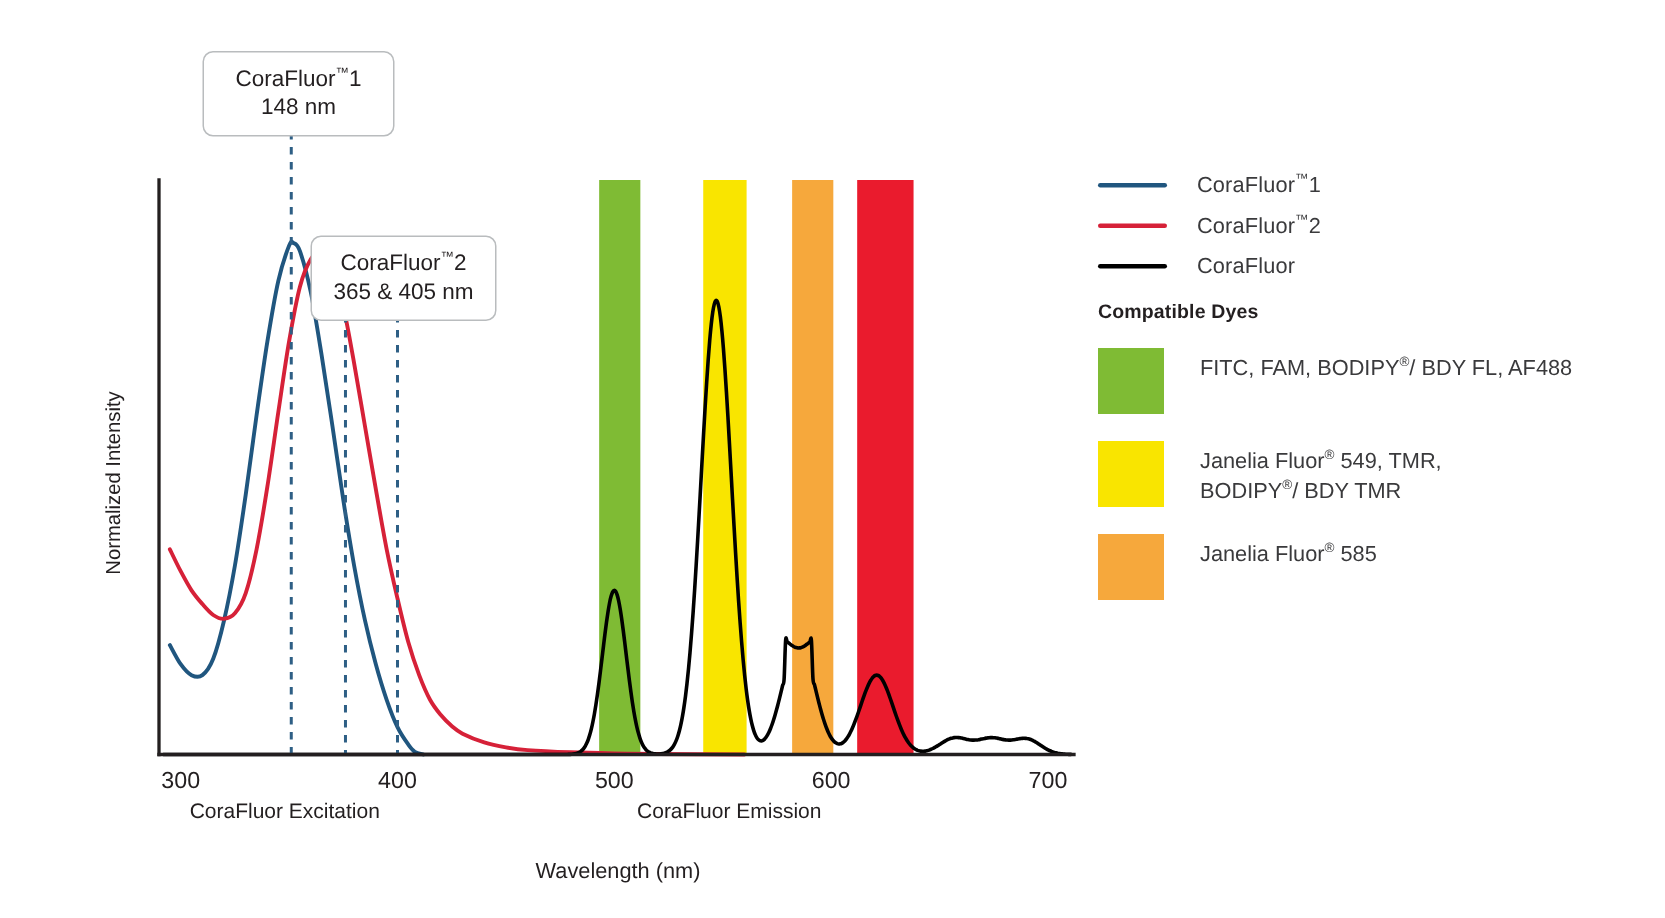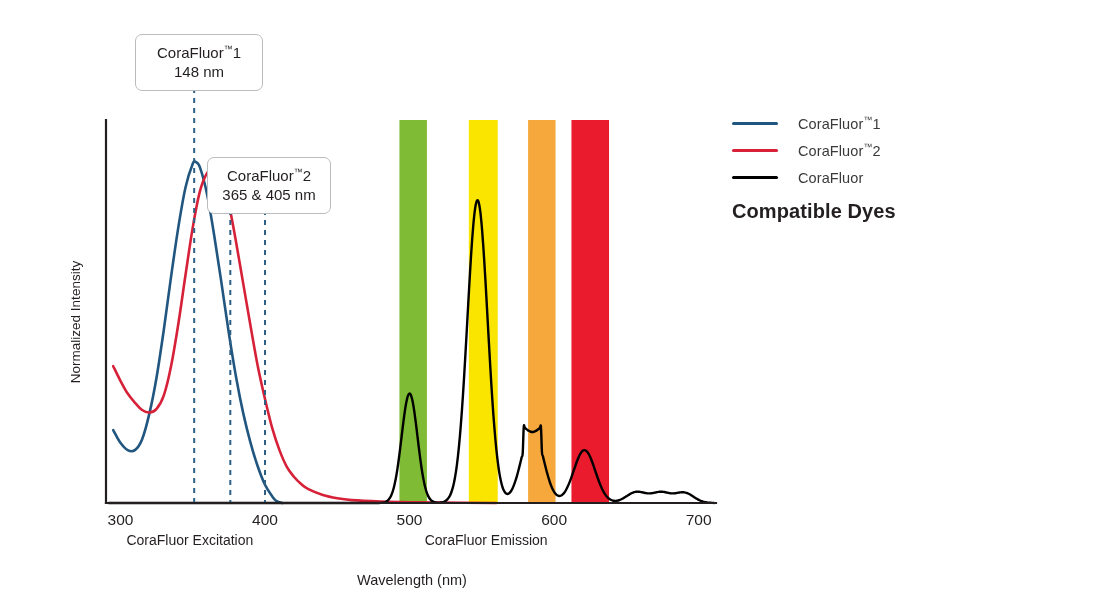--- a/index.html
+++ b/index.html
@@ -39,21 +39,21 @@
   
   .panel{position:absolute;left:728px;top:0;width:382px;height:612px;}
 
   .legend{position:absolute;left:4px;top:110px;width:372px;}
   .legend-row{display:flex;align-items:center;height:27px;}
   .legend-swatch{width:46px;height:3px;border-radius:2px;flex:0 0 auto;}
   .legend-text{margin-left:20px;font-size:14.5px;color:#3a3a3c;letter-spacing:.1px;}
   .legend-text sup{font-size:9px;vertical-align:super;line-height:0;}
 
   .dyes-title{
-    position:absolute;left:4px;top:200px;font-size:20px;font-weight:bold;
+    position:absolute;left:4px;top:200px;font-size:13px;font-weight:bold;
     color:#231f20;letter-spacing:.1px;
   }
 
   .dyes{position:absolute;left:4px;top:232px;width:376px;}
   .dye-row{display:flex;align-items:flex-start;margin-bottom:18px;}
   .dye-swatch{width:44px;height:44px;flex:0 0 auto;}
   .dye-text{margin-left:24px;font-size:14.5px;color:#3a3a3c;line-height:1.35;padding-top:5px;}
   .dye-text sup{font-size:9px;vertical-align:super;line-height:0;}
 </style>
 </head>
@@ -110,16 +110,28 @@
         </div>
         <div class="legend-row">
           <span class="legend-swatch" style="background: rgb(0, 0, 0);"></span>
           <span class="legend-text">CoraFluor</span>
         </div>
       </div>
 
     <div class="dyes-title">Compatible Dyes</div>
 
     <div class="dyes" id="dyes-list">
+        <div class="dye-row">
+          <span class="dye-swatch" style="background: rgb(127, 187, 52);"></span>
+          <span class="dye-text">FITC, FAM, BODIPY<sup>®</sup>/ BDY FL, AF488</span>
+        </div>
+        <div class="dye-row">
+          <span class="dye-swatch" style="background: rgb(249, 229, 0);"></span>
+          <span class="dye-text">Janelia Fluor<sup>®</sup> 549, TMR,<br>BODIPY<sup>®</sup>/ BDY TMR</span>
+        </div>
+        <div class="dye-row">
+          <span class="dye-swatch" style="background: rgb(246, 168, 60);"></span>
+          <span class="dye-text">Janelia Fluor<sup>®</sup> 585</span>
+        </div>
       </div>
   </div>
 
 </div>
 
 </body></html>

